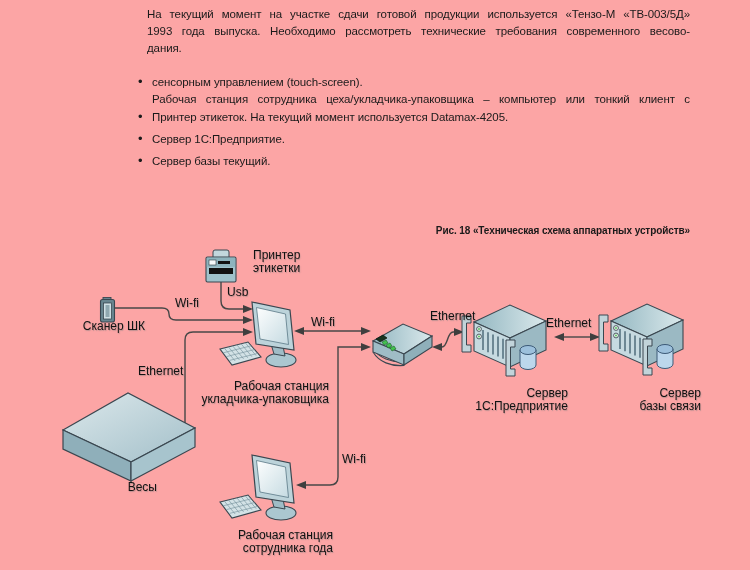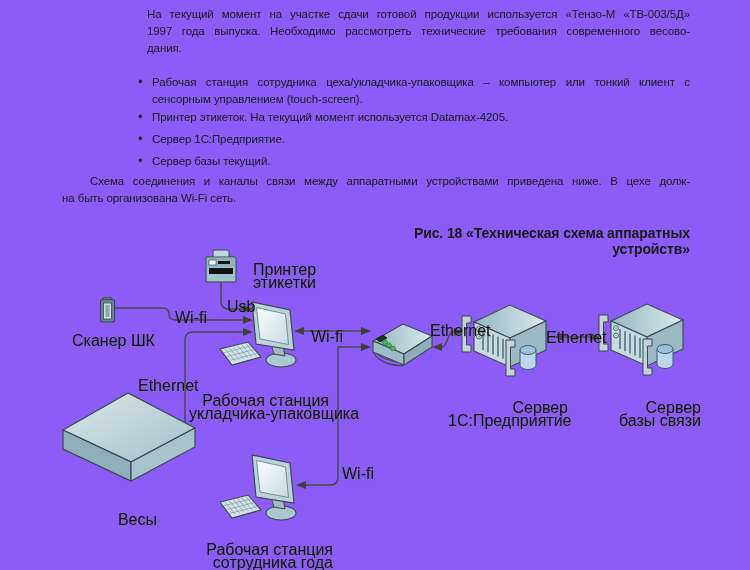--- a/index.html
+++ b/index.html
@@ -1,65 +1,61 @@
 <!DOCTYPE html>
 <html><head>
 <meta charset="utf-8">
 <style>
   html,body{margin:0;padding:0;background:#fff;}
-  .page{position:relative;width:750px;height:570px;background:#8b5cf6;
+  .page{position:relative;width:750px;height:570px;background:#fca5a5;
         font-family:"Liberation Sans",sans-serif;color:#1a1a1a;overflow:hidden;}
   .para{position:absolute;font-size:11.5px;line-height:17px;letter-spacing:-0.1px;}
   .jline{text-align:justify;text-align-last:justify;white-space:nowrap;}
   .jline.last{text-align-last:left;}
   .jline.indent{text-indent:28px;}
   .p1{left:147px;top:6px;width:543px;}
   .p2{left:62px;top:173px;width:628px;}
   .bullet{position:absolute;left:152px;width:538px;font-size:11.5px;line-height:17px;letter-spacing:-0.1px;}
   .dot{position:absolute;left:-14px;top:-1px;font-size:13px;}
   .caption{position:absolute;left:358px;top:225px;width:332px;text-align:right;
-           font-weight:700;font-size:14px;letter-spacing:-0.1px;}
-  .dlabel{position:absolute;font-size:16px;line-height:12.5px;color:#121212;white-space:nowrap;
-          text-shadow:0.7px 0.9px 1px rgba(125,125,125,.5);margin-top:15px;}
+           font-weight:700;font-size:10px;letter-spacing:-0.1px;}
+  .dlabel{position:absolute;font-size:12px;line-height:12.5px;color:#121212;white-space:nowrap;
+          text-shadow:0.7px 0.9px 1px rgba(125,125,125,.5);}
   .dlabel.center{text-align:right;}
   svg.diagram{position:absolute;left:0;top:240px;}
 </style>
 </head>
 <body>
 
 <div class="page">
 
   <div class="para p1">
     <div class="jline">На текущий момент на участке сдачи готовой продукции используется «Тензо-М «ТВ-003/5Д»</div>
-    <div class="jline">1997 года выпуска. Необходимо рассмотреть технические требования современного весово-</div>
+    <div class="jline">1993 года выпуска. Необходимо рассмотреть технические требования современного весово-</div>
     <div class="jline last">дания.</div>
   </div>
 
   <div class="bullet" style="top:74px">
     <span class="dot">•</span>
+    <div class="jline last">сенсорным управлением (touch-screen).</div>
     <div class="jline">Рабочая станция сотрудника цеха/укладчика-упаковщика – компьютер или тонкий клиент с</div>
-    <div class="jline last">сенсорным управлением (touch-screen).</div>
   </div>
   <div class="bullet" style="top:109px">
     <span class="dot">•</span>
     <div class="jline last">Принтер этикеток. На текущий момент используется Datamax-4205.</div>
   </div>
   <div class="bullet" style="top:131px">
     <span class="dot">•</span>
     <div class="jline last">Сервер 1С:Предприятие.</div>
   </div>
   <div class="bullet" style="top:153px">
     <span class="dot">•</span>
     <div class="jline last">Сервер базы текущий.</div>
   </div>
 
-  <div class="para p2">
-    <div class="jline indent">Схема соединения и каналы связи между аппаратными устройствами приведена ниже. В цехе долж-</div>
-    <div class="jline last">на быть организована Wi-Fi сеть.</div>
-  </div>
 
   <div class="caption">Рис. 18 «Техническая схема аппаратных устройств»</div>
 
   <svg class="diagram" width="750" height="330" viewBox="0 240 750 330">
     <defs>
       <marker id="ah" viewBox="0 0 10 8" refX="0" refY="4" markerWidth="10" markerHeight="8" markerUnits="userSpaceOnUse" orient="auto">
         <path d="M0,0 L10,4 L0,8 Z" fill="#3f3f3f"></path>
       </marker>
       <marker id="ahs" viewBox="0 0 10 8" refX="0" refY="4" markerWidth="10" markerHeight="8" markerUnits="userSpaceOnUse" orient="auto-start-reverse">
         <path d="M0,0 L10,4 L0,8 Z" fill="#3f3f3f"></path>
@@ -171,20 +167,20 @@
   <div class="dlabel" style="left:430px;top:310px">Ethernet</div>
   <div class="dlabel center" style="left:448px;top:387px;width:120px">
     <div>Сервер</div>
     <div>1С:Предприятие</div>
   </div>
   <div class="dlabel" style="left:546px;top:317px">Ethernet</div>
   <div class="dlabel center" style="left:581px;top:387px;width:120px">
     <div>Сервер</div>
     <div>базы связи</div>
   </div>
-  <div class="dlabel center" style="left:105px;top:499px;width:52px">Весы</div>
+  <div class="dlabel center" style="left:105px;top:481px;width:52px">Весы</div>
   <div class="dlabel" style="left:342px;top:453px">Wi-fi</div>
   <div class="dlabel center" style="left:193px;top:529px;width:140px">
     <div>Рабочая станция</div>
     <div>сотрудника года</div>
   </div>
 
 </div>
 
 </body></html>

